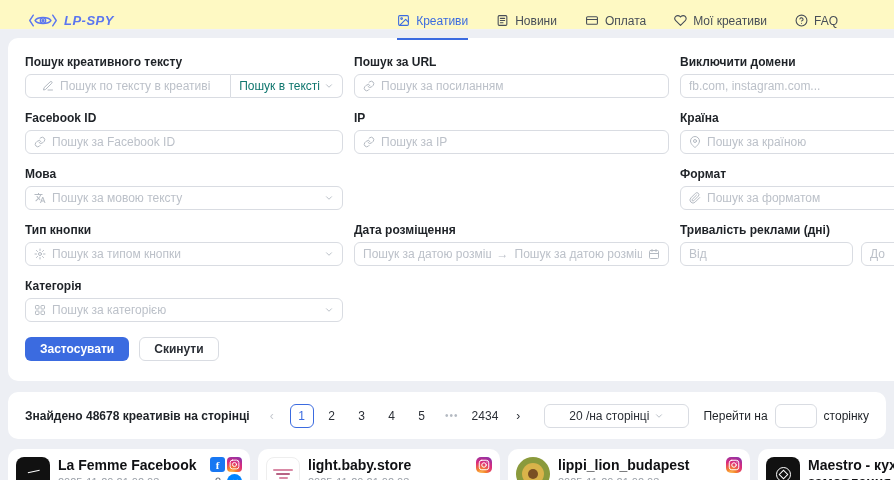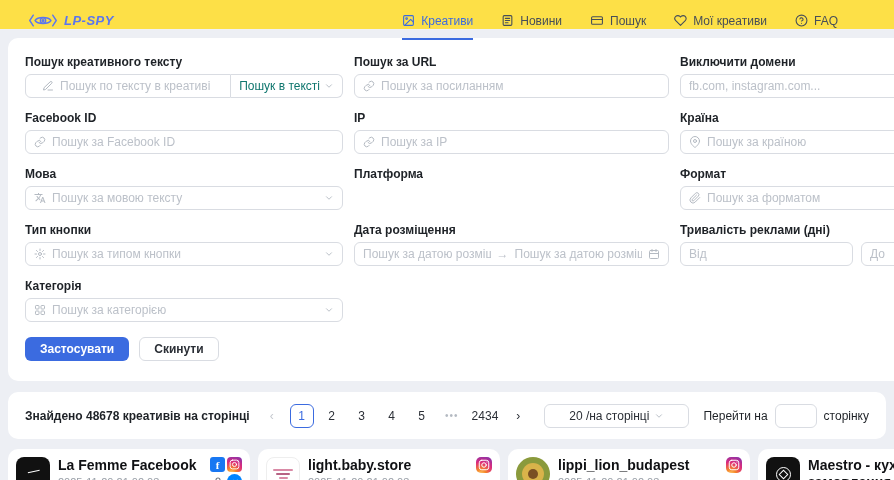--- a/index.html
+++ b/index.html
@@ -5,21 +5,21 @@
   * { margin:0; padding:0; box-sizing:border-box; }
   html,body { width:894px; height:480px; overflow:hidden; }
   body {
     font-family:"Liberation Sans", sans-serif;
     background:#edeff4;
     color:#1e2227;
     font-size:12px;
   }
   
   .hdr {
-    height:30px; background:#fde047; display:flex; align-items:center;
+    height:30px; background:#fef9c3; display:flex; align-items:center;
     justify-content:space-between; padding:12px 56px 0 28px;
     border-bottom:1px solid #f0f1f4;
   }
   .logo { display:flex; align-items:center; gap:6px; color:#5b76f0; cursor:pointer; }
   .logo-text { font-weight:bold; font-style:italic; font-size:13px; letter-spacing:.5px; }
   .nav { display:flex; align-items:center; gap:28px; height:30px; }
   .nav-item {
     display:flex; align-items:center; gap:6px; height:38px; color:#474e58;
     cursor:pointer; font-size:12px; border-bottom:2px solid transparent; padding-top:2px;
   }
@@ -133,21 +133,21 @@
           <rect x="4" y="3" width="16" height="18" rx="2"></rect>
           <path d="M8 8h8M8 12h8M8 16h5"></path>
         </svg>
       <span>Новини</span>
     </a>
     <a class="nav-item">
       <svg width="14" height="13" viewBox="0 0 24 24" fill="none" stroke="currentColor" stroke-width="2" stroke-linecap="round" stroke-linejoin="round">
           <rect x="2" y="5" width="20" height="14" rx="2"></rect>
           <path d="M2 10h20"></path>
         </svg>
-      <span>Пошук</span>
+      <span>Оплата</span>
     </a>
     <a class="nav-item">
       <svg width="13" height="13" viewBox="0 0 24 24" fill="none" stroke="currentColor" stroke-width="2" stroke-linecap="round" stroke-linejoin="round">
           <path d="M20.8 4.6a5.5 5.5 0 0 0-7.8 0L12 5.6l-1-1a5.5 5.5 0 0 0-7.8 7.8l8.8 8.8 8.8-8.8a5.5 5.5 0 0 0 0-7.8z"></path>
         </svg>
       <span>Мої креативи</span>
     </a>
     <a class="nav-item">
       <svg width="13" height="13" viewBox="0 0 24 24" fill="none" stroke="currentColor" stroke-width="2" stroke-linecap="round" stroke-linejoin="round">
           <circle cx="12" cy="12" r="10"></circle>
@@ -250,21 +250,20 @@
           </span>
         <input placeholder="Пошук за мовою тексту" style="">
         <span class="chev">
             <svg width="10" height="10" viewBox="0 0 24 24" fill="none" stroke="currentColor" stroke-width="2.2" stroke-linecap="round" stroke-linejoin="round">
               <path d="M6 9l6 6 6-6"></path>
             </svg>
           </span>
       </div>
     </div>
     <div class="field">
-      <label>Платформа</label>
     </div>
     <div class="field">
       <label>Формат</label>
       <div class="control">
         <span class="icn">
             <svg width="12" height="12" viewBox="0 0 24 24" fill="none" stroke="currentColor" stroke-width="2" stroke-linecap="round" stroke-linejoin="round">
               <path d="M21.44 11.05l-9.19 9.19a6 6 0 0 1-8.49-8.49l9.19-9.19a4 4 0 0 1 5.66 5.66l-9.2 9.19a2 2 0 0 1-2.83-2.83l8.49-8.48"></path>
             </svg>
           </span>
         <input placeholder="Пошук за форматом" style="">

